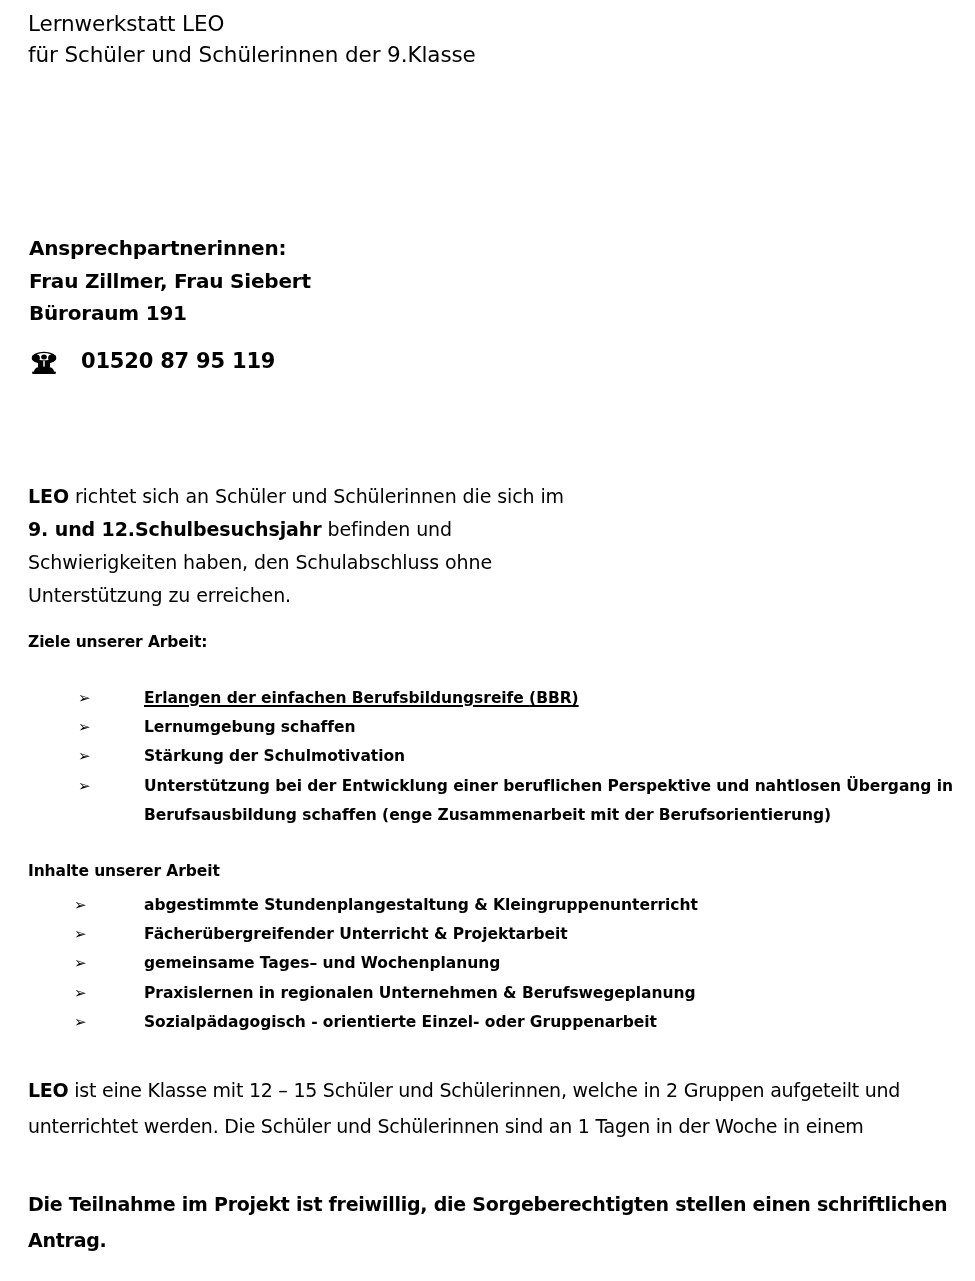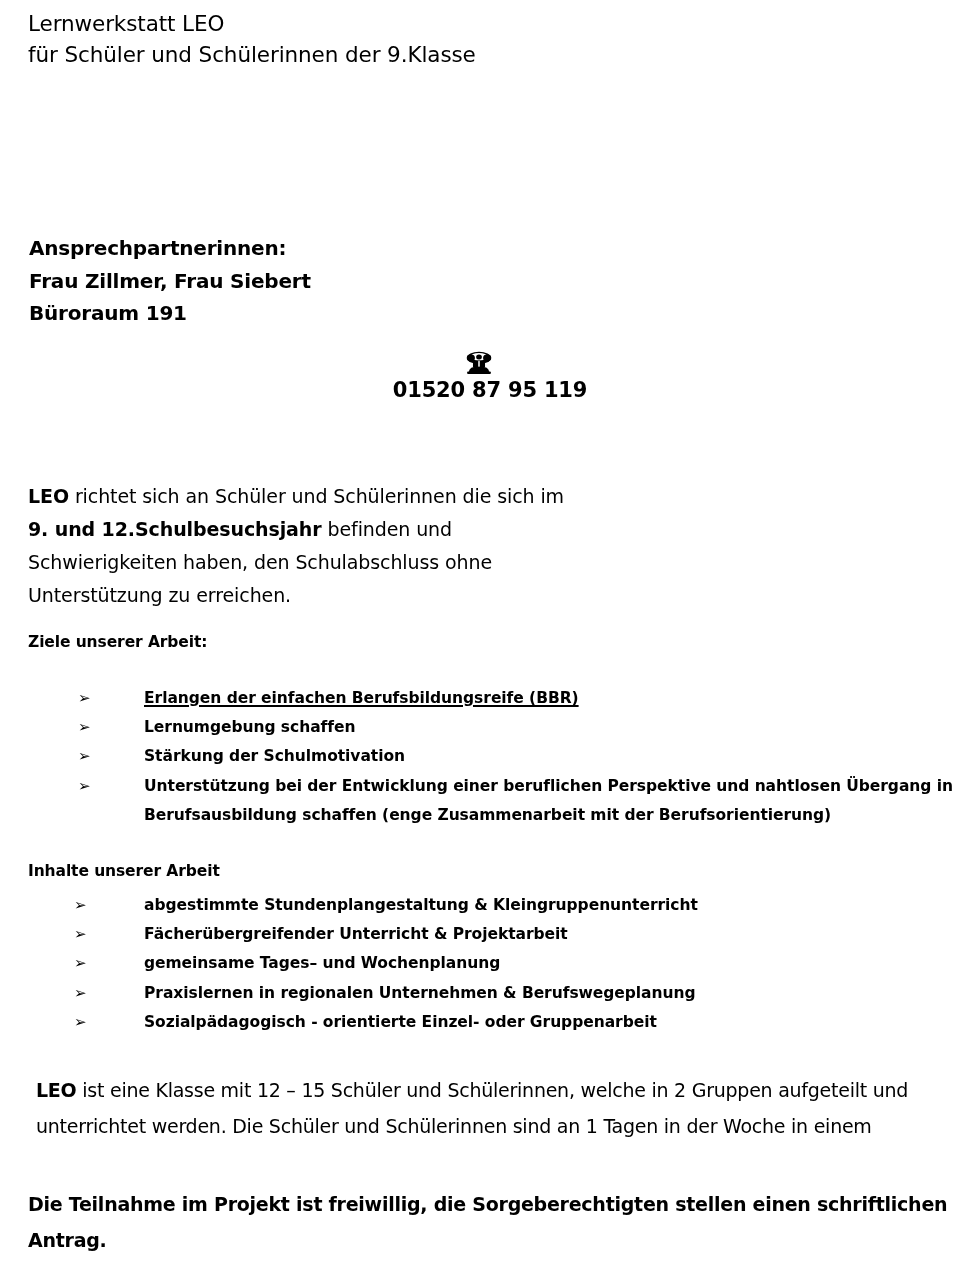--- a/index.html
+++ b/index.html
@@ -52,21 +52,20 @@
     font-weight: 700;
     line-height: 32.5px;
     letter-spacing: -0.2px;
     white-space: nowrap;
   }
 
   .phone-row, .mail-row {
     display: flex;
     align-items: center;
     white-space: nowrap;
-    flex-direction: column;
   }
   .phone-row { margin-top: 18px; }
   .mail-row  { margin-top: 3px; }
 
   .icon-phone {
     width: 30px;
     height: 26px;
     flex: 0 0 30px;
     display: inline-block;
     position: relative;
@@ -177,21 +176,21 @@
   .closing {
     position: absolute;
     left: 28px;
     top: 1072px;
     width: 940px;
     font-size: 19px;
     line-height: 36px;
     letter-spacing: -0.25px;
   }
   .closing b { font-weight: 700; }
-  .closing .ln { display: block; white-space: nowrap; margin-left: 8px; }
+  .closing .ln { display: block; white-space: nowrap; }
 
   .final {
     position: absolute;
     left: 28px;
     top: 1186px;
     width: 940px;
     font-size: 19px;
     font-weight: 700;
     line-height: 36px;
     letter-spacing: -0.25px;

